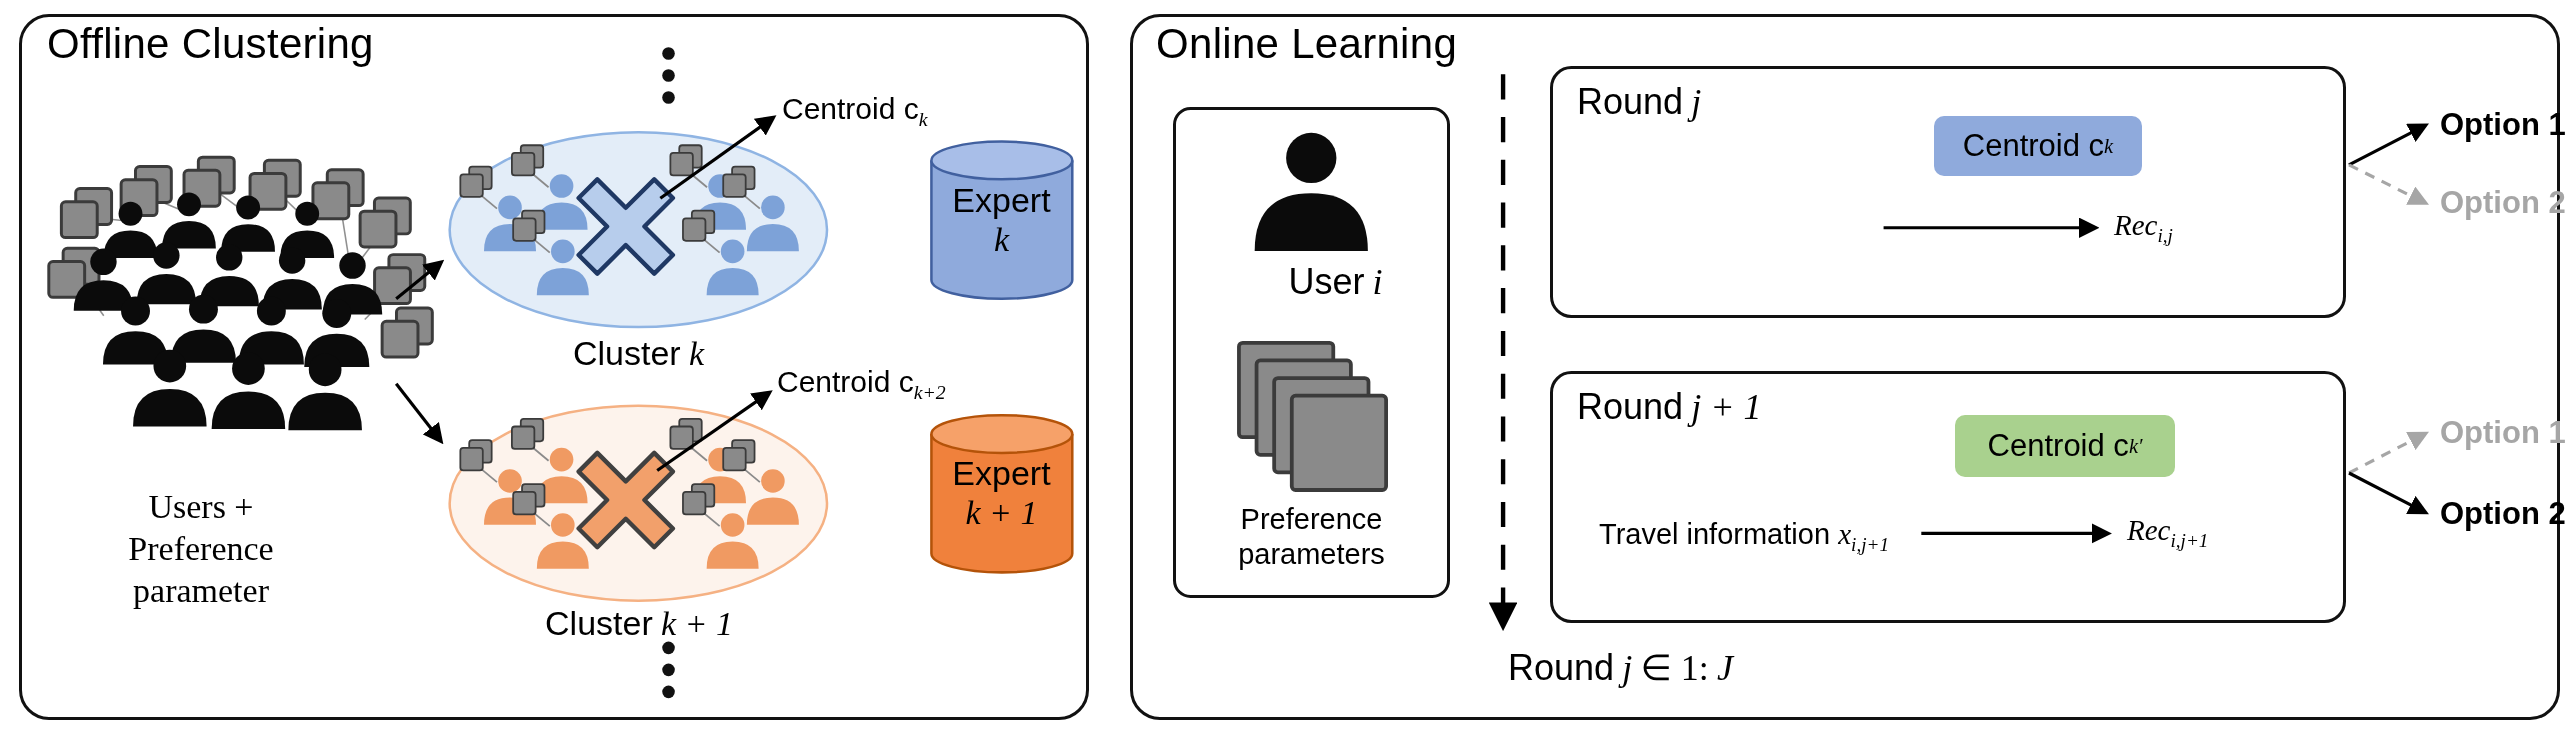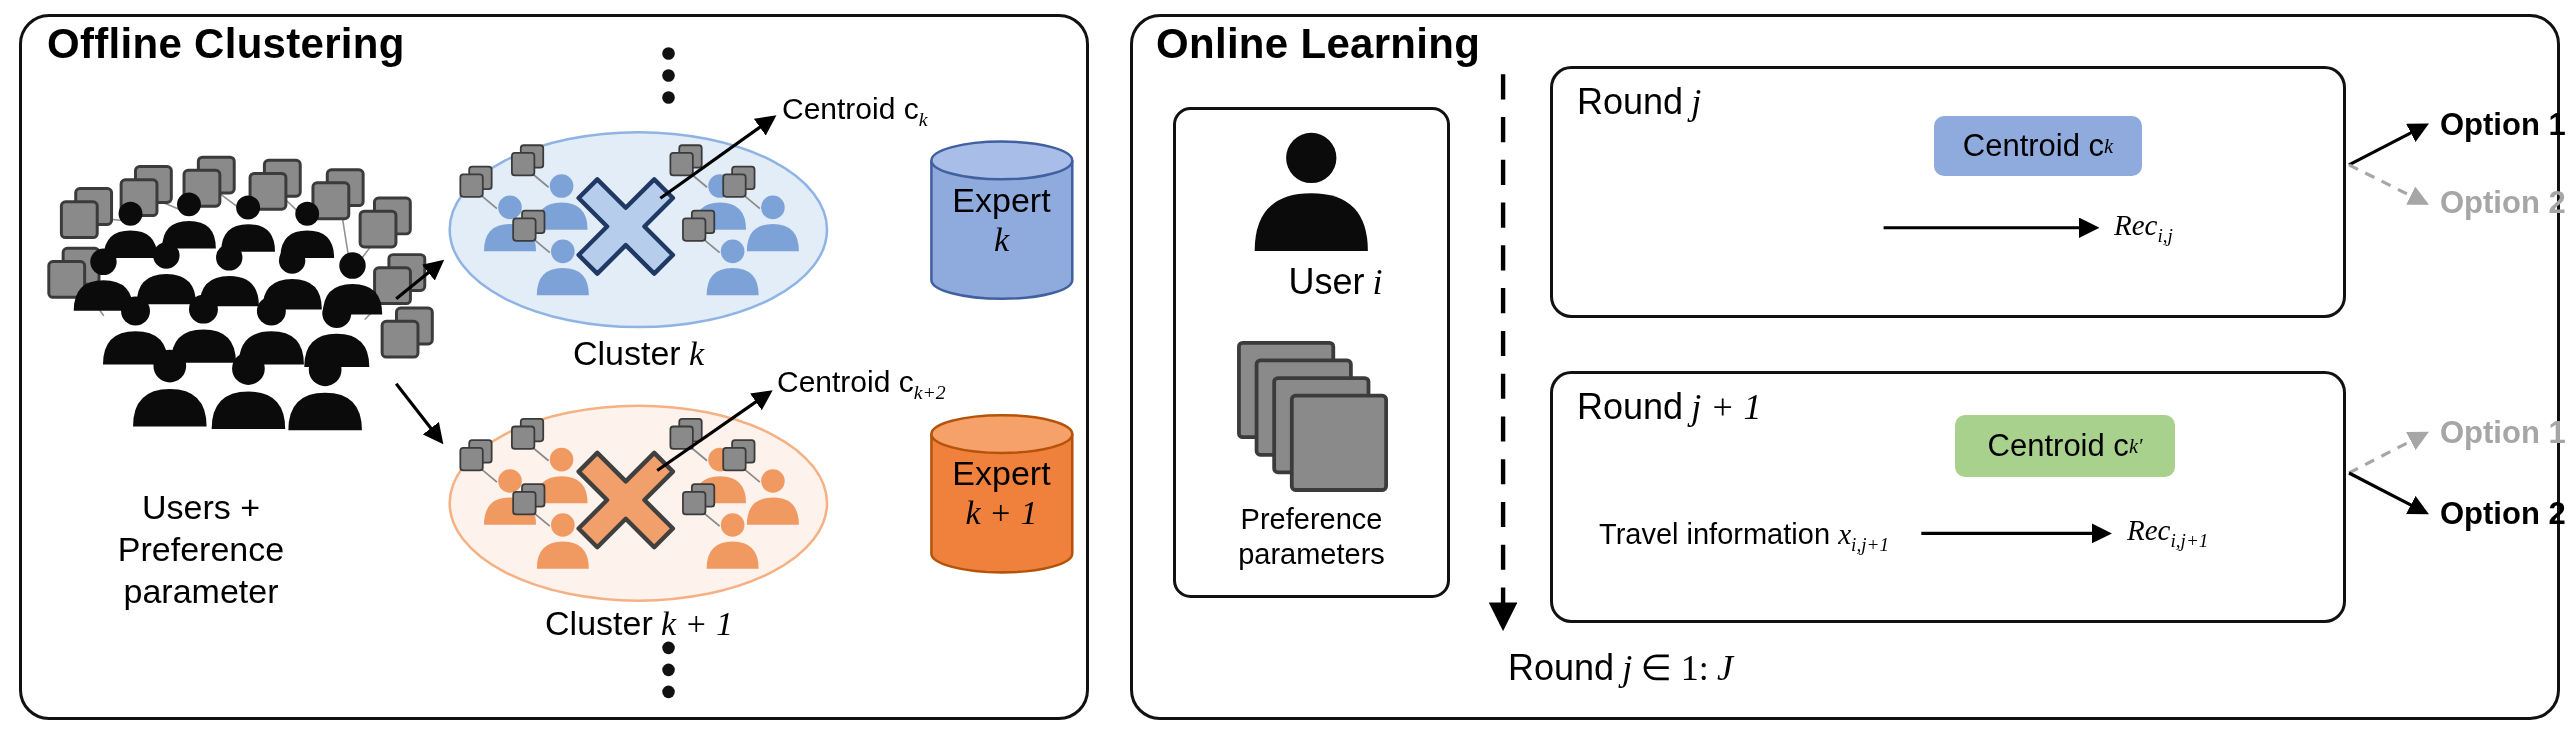--- a/index.html
+++ b/index.html
@@ -3,21 +3,21 @@
 <meta charset="utf-8">
 <style>
   * { margin:0; padding:0; box-sizing:border-box; }
   html,body { background:#ffffff; }
   body { font-family:"Liberation Sans", sans-serif; color:#000; }
   #canvas { position:relative; width:2576px; height:741px; background:#fff; overflow:hidden; }
   .abs { position:absolute; }
   .panel { position:absolute; background:#fff; border:3.8px solid #111; border-radius:30px; }
   .box { position:absolute; background:#fff; border:3.1px solid #111; border-radius:21.4px; }
   .ubox { position:absolute; background:#fff; border:3.1px solid #111; border-radius:17.6px; }
-  .title { font-size:42px; font-weight:bold; letter-spacing:0.3px; }
+  .title { font-size:42px; font-weight:normal; letter-spacing:0.3px; }
   .t58 { font-size:36px; }
   .t54 { font-size:34px; line-height:42px; }
   .t48 { font-size:30px; }
   .t46 { font-size:29px; line-height:35px; }
   .center { text-align:center; }
   .mvar { font-family:"Liberation Serif", serif; font-style:italic; }
   .mser { font-family:"Liberation Serif", serif; }
   .sp { margin-left:8.2px; }
   sub { font-size:66%; line-height:0; }
   .badge { position:absolute; display:flex; align-items:center; justify-content:center; border-radius:10px; font-size:31px; }
@@ -172,21 +172,21 @@
     <line x1="3055" y1="848" x2="3350" y2="848" stroke="#000" stroke-width="5" marker-end="url(#mb)"></line>
 
     <line x1="3735" y1="262" x2="3855" y2="200" stroke="#000" stroke-width="5" marker-end="url(#mb)"></line>
     <line x1="3735" y1="262" x2="3855" y2="322" stroke="#A6A6A6" stroke-width="5" stroke-dasharray="16 13" marker-end="url(#mg)"></line>
     <line x1="3735" y1="752" x2="3855" y2="690" stroke="#A6A6A6" stroke-width="5" stroke-dasharray="16 13" marker-end="url(#mg)"></line>
     <line x1="3735" y1="752" x2="3855" y2="814" stroke="#000" stroke-width="5" marker-end="url(#mb)"></line>
   </svg>
 
   <div class="abs title" style="left:47px; top:20px;">Offline Clustering</div>
 
-  <div class="abs center" style="left:69px; top:486px; width:264px;">
+  <div class="abs center" style="left:69px; top:486px; width:264px;font-family:Liberation Serif, serif;">
     <div class="t54">Users +</div>
     <div class="t54">Preference</div>
     <div class="t54">parameter</div>
   </div>
 
   <div class="abs t48" style="left:782px; top:92px;">
     <span>Centroid c</span><sub class="mvar">k</sub>
   </div>
   <div class="abs t54 center" style="left:544px; top:332px; width:189px;">
     <span>Cluster</span><span class="mvar sp">k</span>

